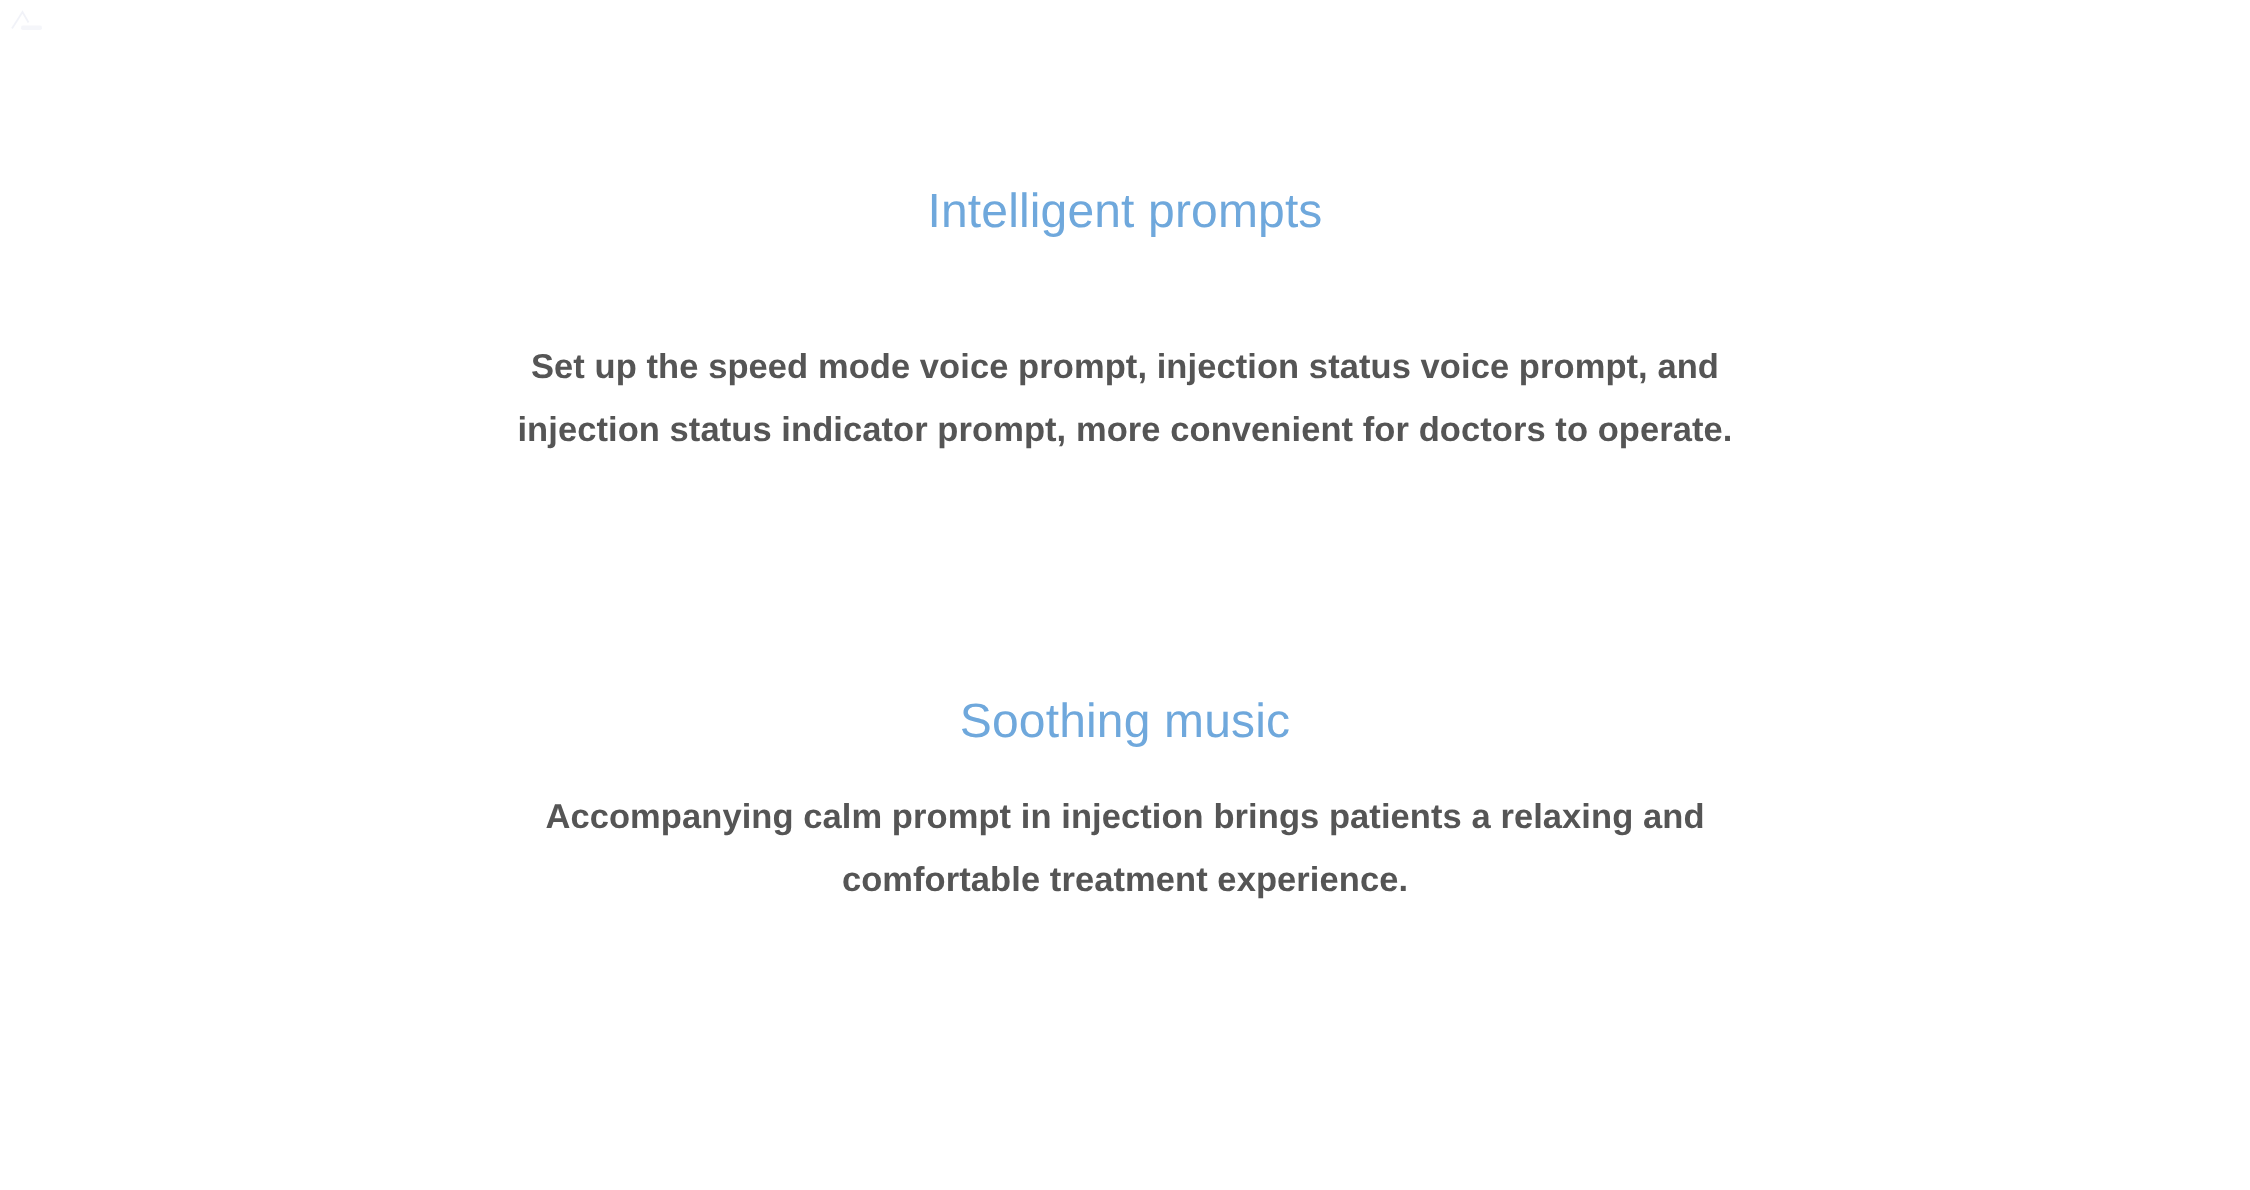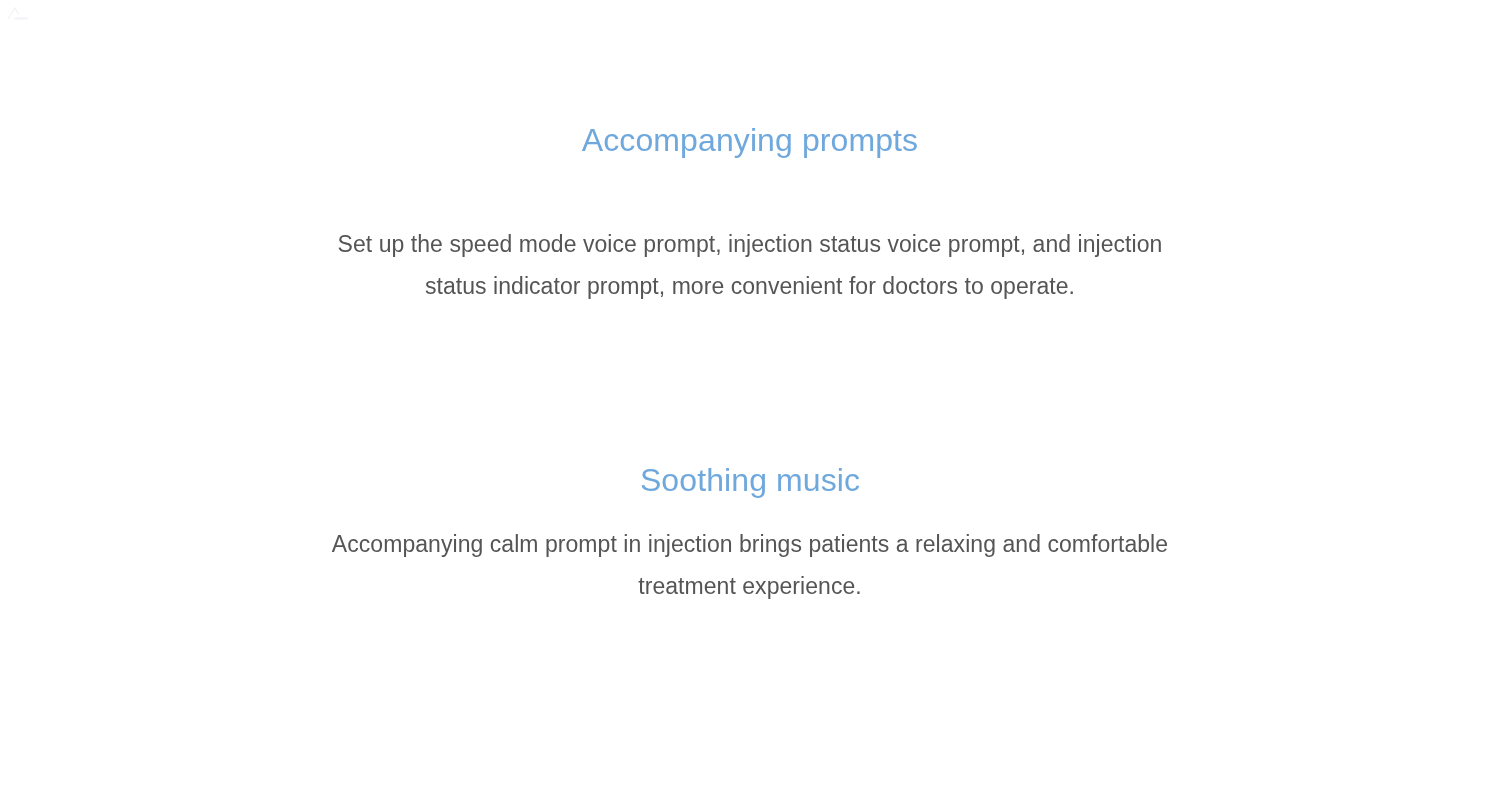--- a/index.html
+++ b/index.html
@@ -64,21 +64,21 @@
     line-height: 44px;
     letter-spacing: 0.1px;
     color: #6fa8dc;
     text-align: center;
   }
 
   .feature-body {
     margin: 14px auto;
     font-family: "Liberation Sans", sans-serif;
     font-size: 23px;
-    font-weight: 400;
+    font-weight: 700;
     line-height: 41.5px;
     color: #555555;
     letter-spacing: 0.05px;
   }
 
   #body-intelligent-prompts {
     width: 890px;
     margin-top: 62px;
   }
 
@@ -95,21 +95,21 @@
   <div class="corner-artifact">
     <svg width="26" height="16" viewBox="0 0 26 16" aria-hidden="true">
       <path d="M2 13 L9 2 L13 9" fill="none" stroke="#aab4d6" stroke-width="1.2"></path>
       <rect x="8" y="11" width="14" height="3" rx="1.2" fill="#c3cbe6"></rect>
     </svg>
   </div>
 
   <div class="content">
 
     <section class="feature-section" id="section-intelligent-prompts">
-      <h2 class="feature-heading">Accompanying prompts</h2>
+      <h2 class="feature-heading">Intelligent prompts</h2>
       <p class="feature-body" id="body-intelligent-prompts">Set up the speed mode voice prompt, injection status voice prompt, and injection status indicator prompt, more convenient for doctors to operate.</p>
     </section>
 
     <section class="feature-section" id="section-soothing-music">
       <h2 class="feature-heading">Soothing music</h2>
       <p class="feature-body" id="body-soothing-music">Accompanying calm prompt in injection brings patients a relaxing and comfortable treatment experience.</p>
     </section>
 
   </div>
 </div>

